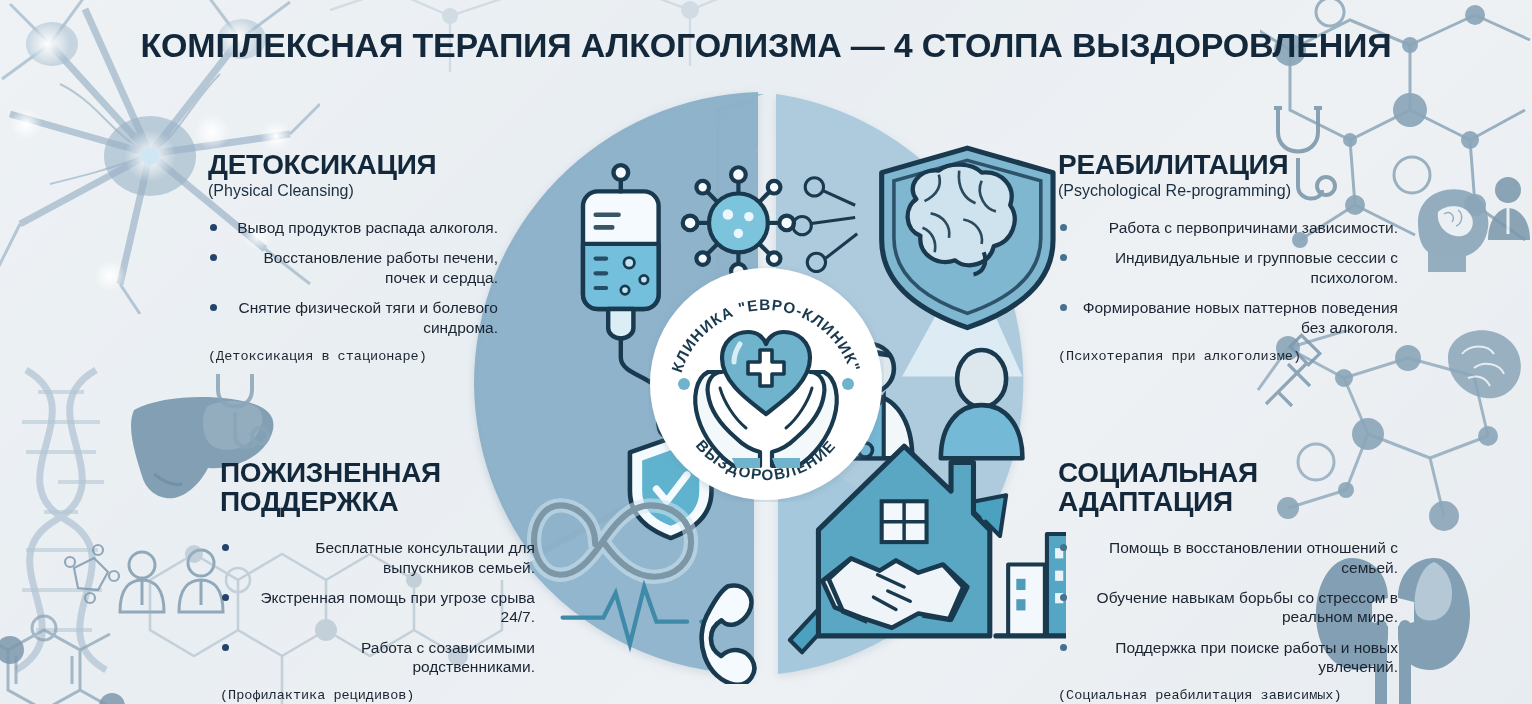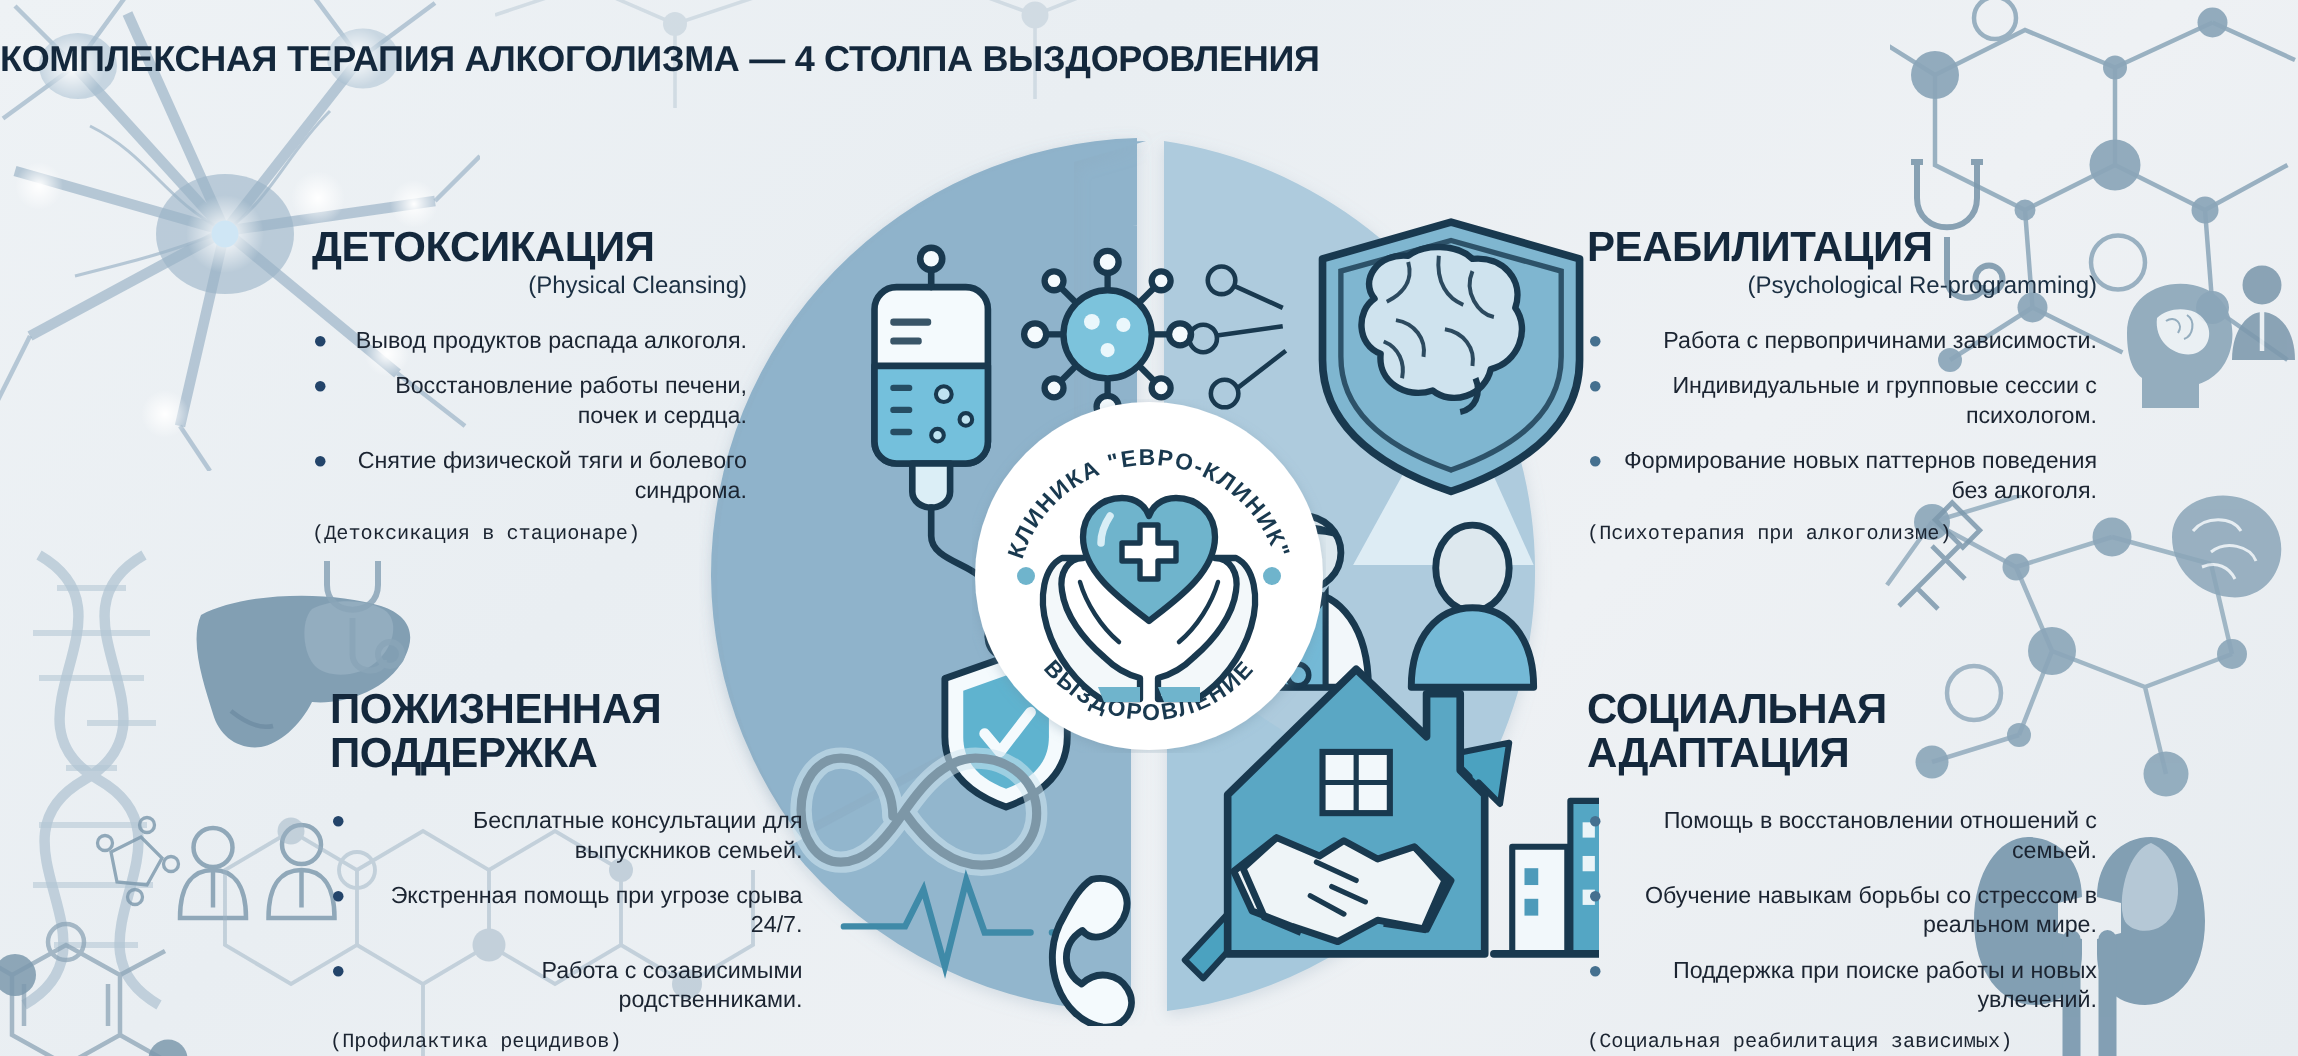--- a/index.html
+++ b/index.html
@@ -29,22 +29,22 @@
   .mol-bl    { left: -14px;  top: 350px; }
   .mol-br    { right: -6px;  top: 330px; }
   .mol-bc    { left: 120px;  top: 540px; }
   .mol-tc    { left: 330px;  top: -20px; }
 
   
   .title {
     position: absolute;
     top: 26px;
     left: 0; right: 0;
-    text-align: left;
-    font-size: 24px;
+    text-align: center;
+    font-size: 34px;
     font-weight: bold;
     letter-spacing: -0.2px;
     color: #14283c;
     white-space: nowrap;
     z-index: 12;
   }
 
   
   .wheel {
     position: absolute;
@@ -79,21 +79,20 @@
     color: #14283c;
     line-height: 1.06;
     letter-spacing: -0.3px;
     margin-top: 34px;
   }
   .q-sub {
     font-size: 16px;
     color: #1b2f42;
     margin-top: 2px;
     line-height: 1.15;
-    text-align: right;
   }
   .q-list {
     list-style: none;
     margin-top: 18px;
   }
   .q-list li {
     position: relative;
     padding-left: 19px;
     margin-bottom: 11px;
     font-size: 15.5px;

